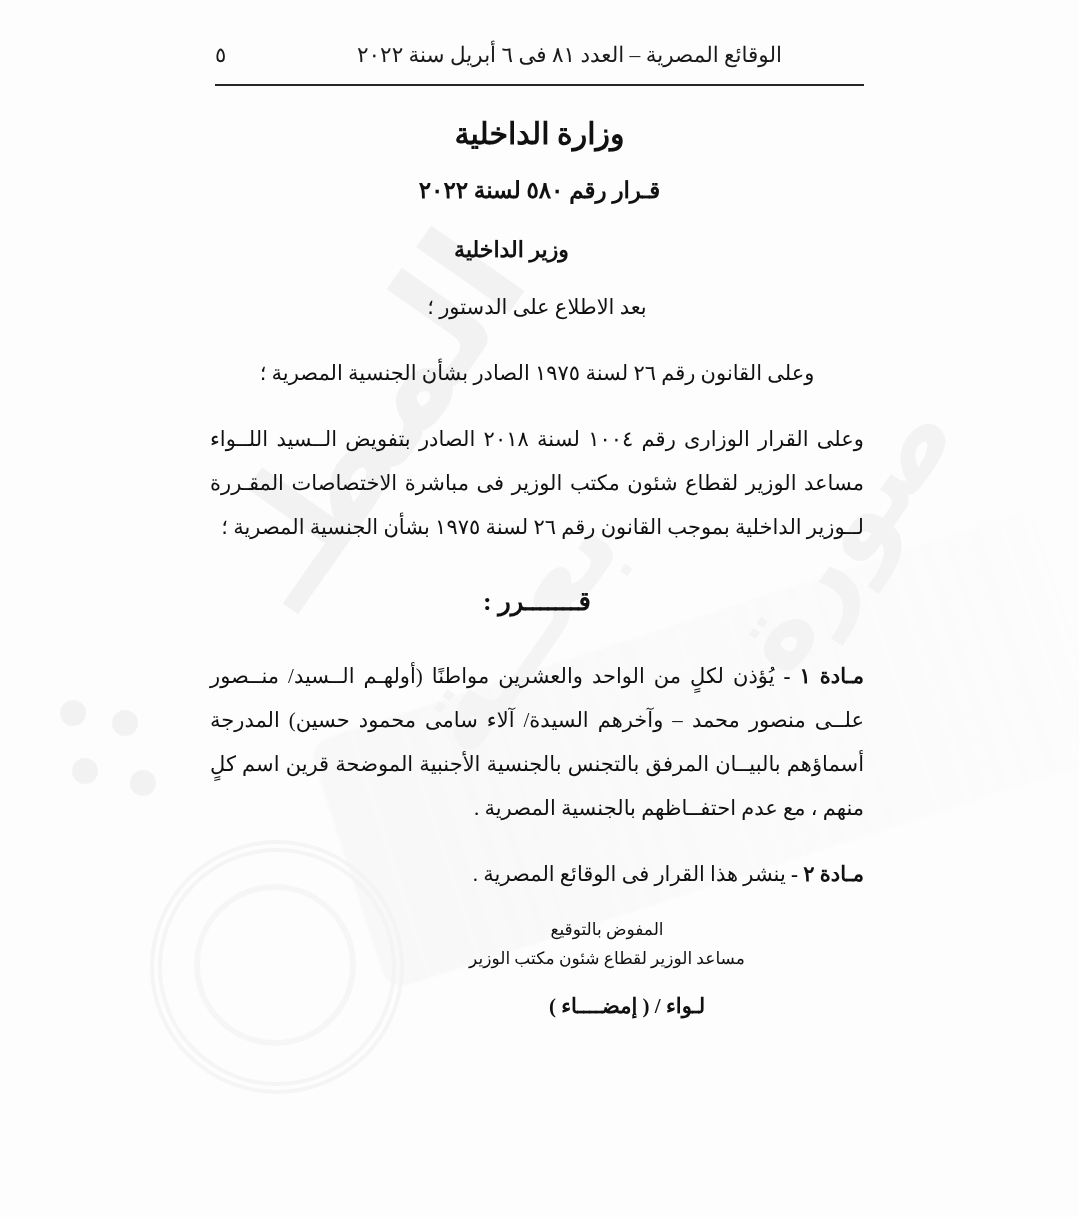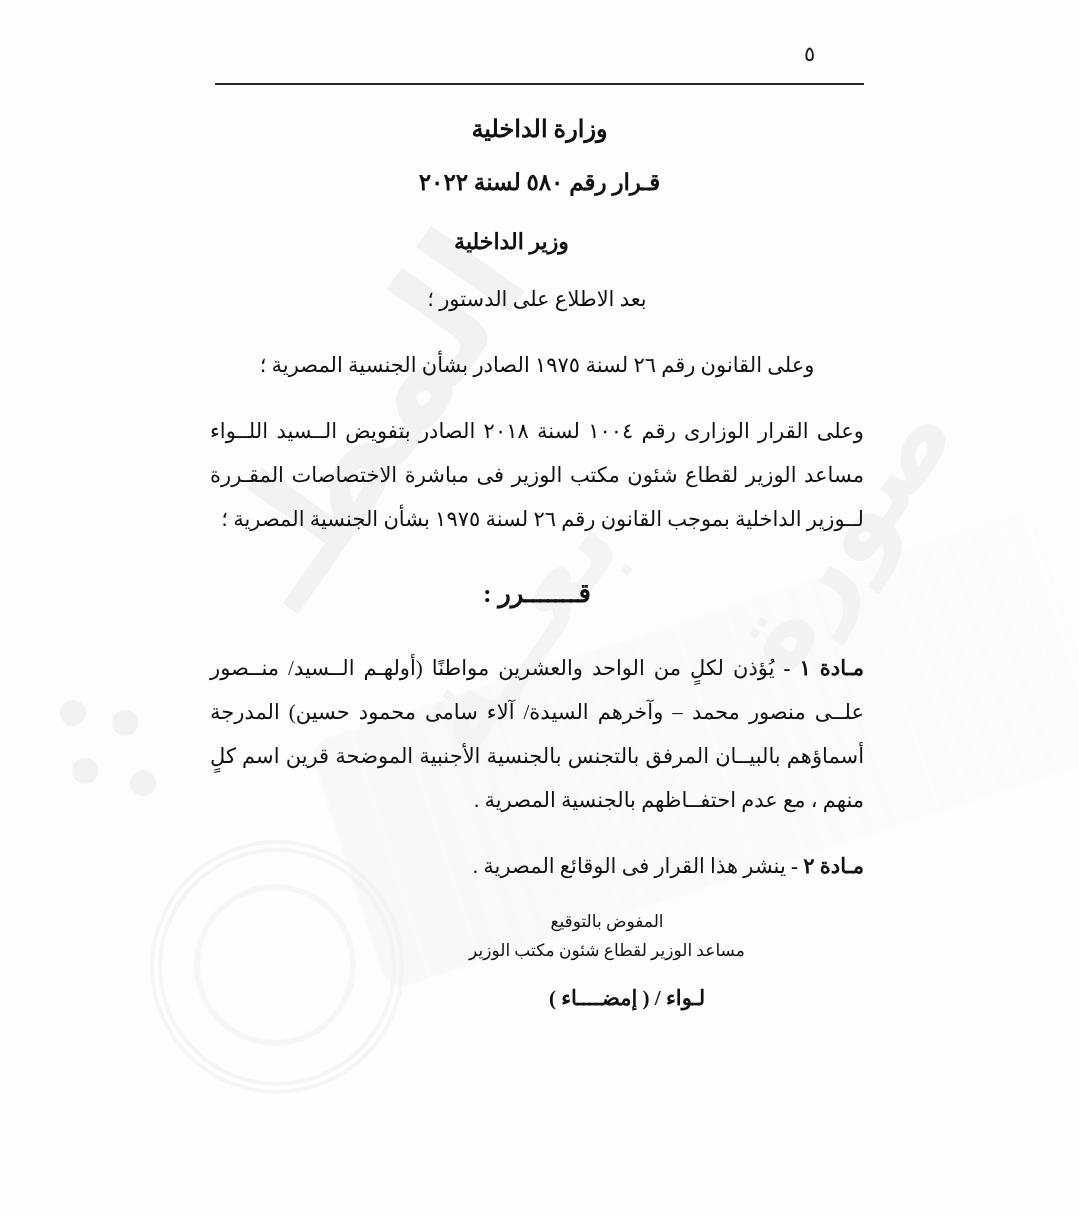--- a/index.html
+++ b/index.html
@@ -121,21 +121,21 @@
     font-size: 21px;
     direction: ltr;
   }
   .rule {
     margin: 16px 215px 0 215px;
     border-bottom: 2.5px solid #262626;
   }
 
   .ministry {
     text-align: center;
-    font-size: 24px;
+    font-size: 30px;
     font-weight: bold;
     margin-top: 30px;
     letter-spacing: 0.5px;
   }
   .decree-no {
     text-align: center;
     font-size: 23px;
     font-weight: bold;
     margin-top: 26px;
     letter-spacing: 1px;
@@ -220,20 +220,21 @@
         <span></span>
     </div>
     <div class="wm-text wm-1">المطـ</div>
     <div class="wm-text wm-2">بعــة</div>
     <div class="wm-text wm-3">صورة</div>
   </div>
 
   <div class="content">
 
     <div class="header-row">
+      <div class="header-title">الوقائع المصرية – العدد ٨١ فى ٦ أبريل سنة ٢٠٢٢</div>
       <div class="header-page">٥</div>
     </div>
     <div class="rule"></div>
 
     <div class="ministry">وزارة الداخلية</div>
     <div class="decree-no">قـرار رقم ٥٨٠ لسنة ٢٠٢٢</div>
     <div class="minister">وزير الداخلية</div>
 
     <div class="body-block">
 

